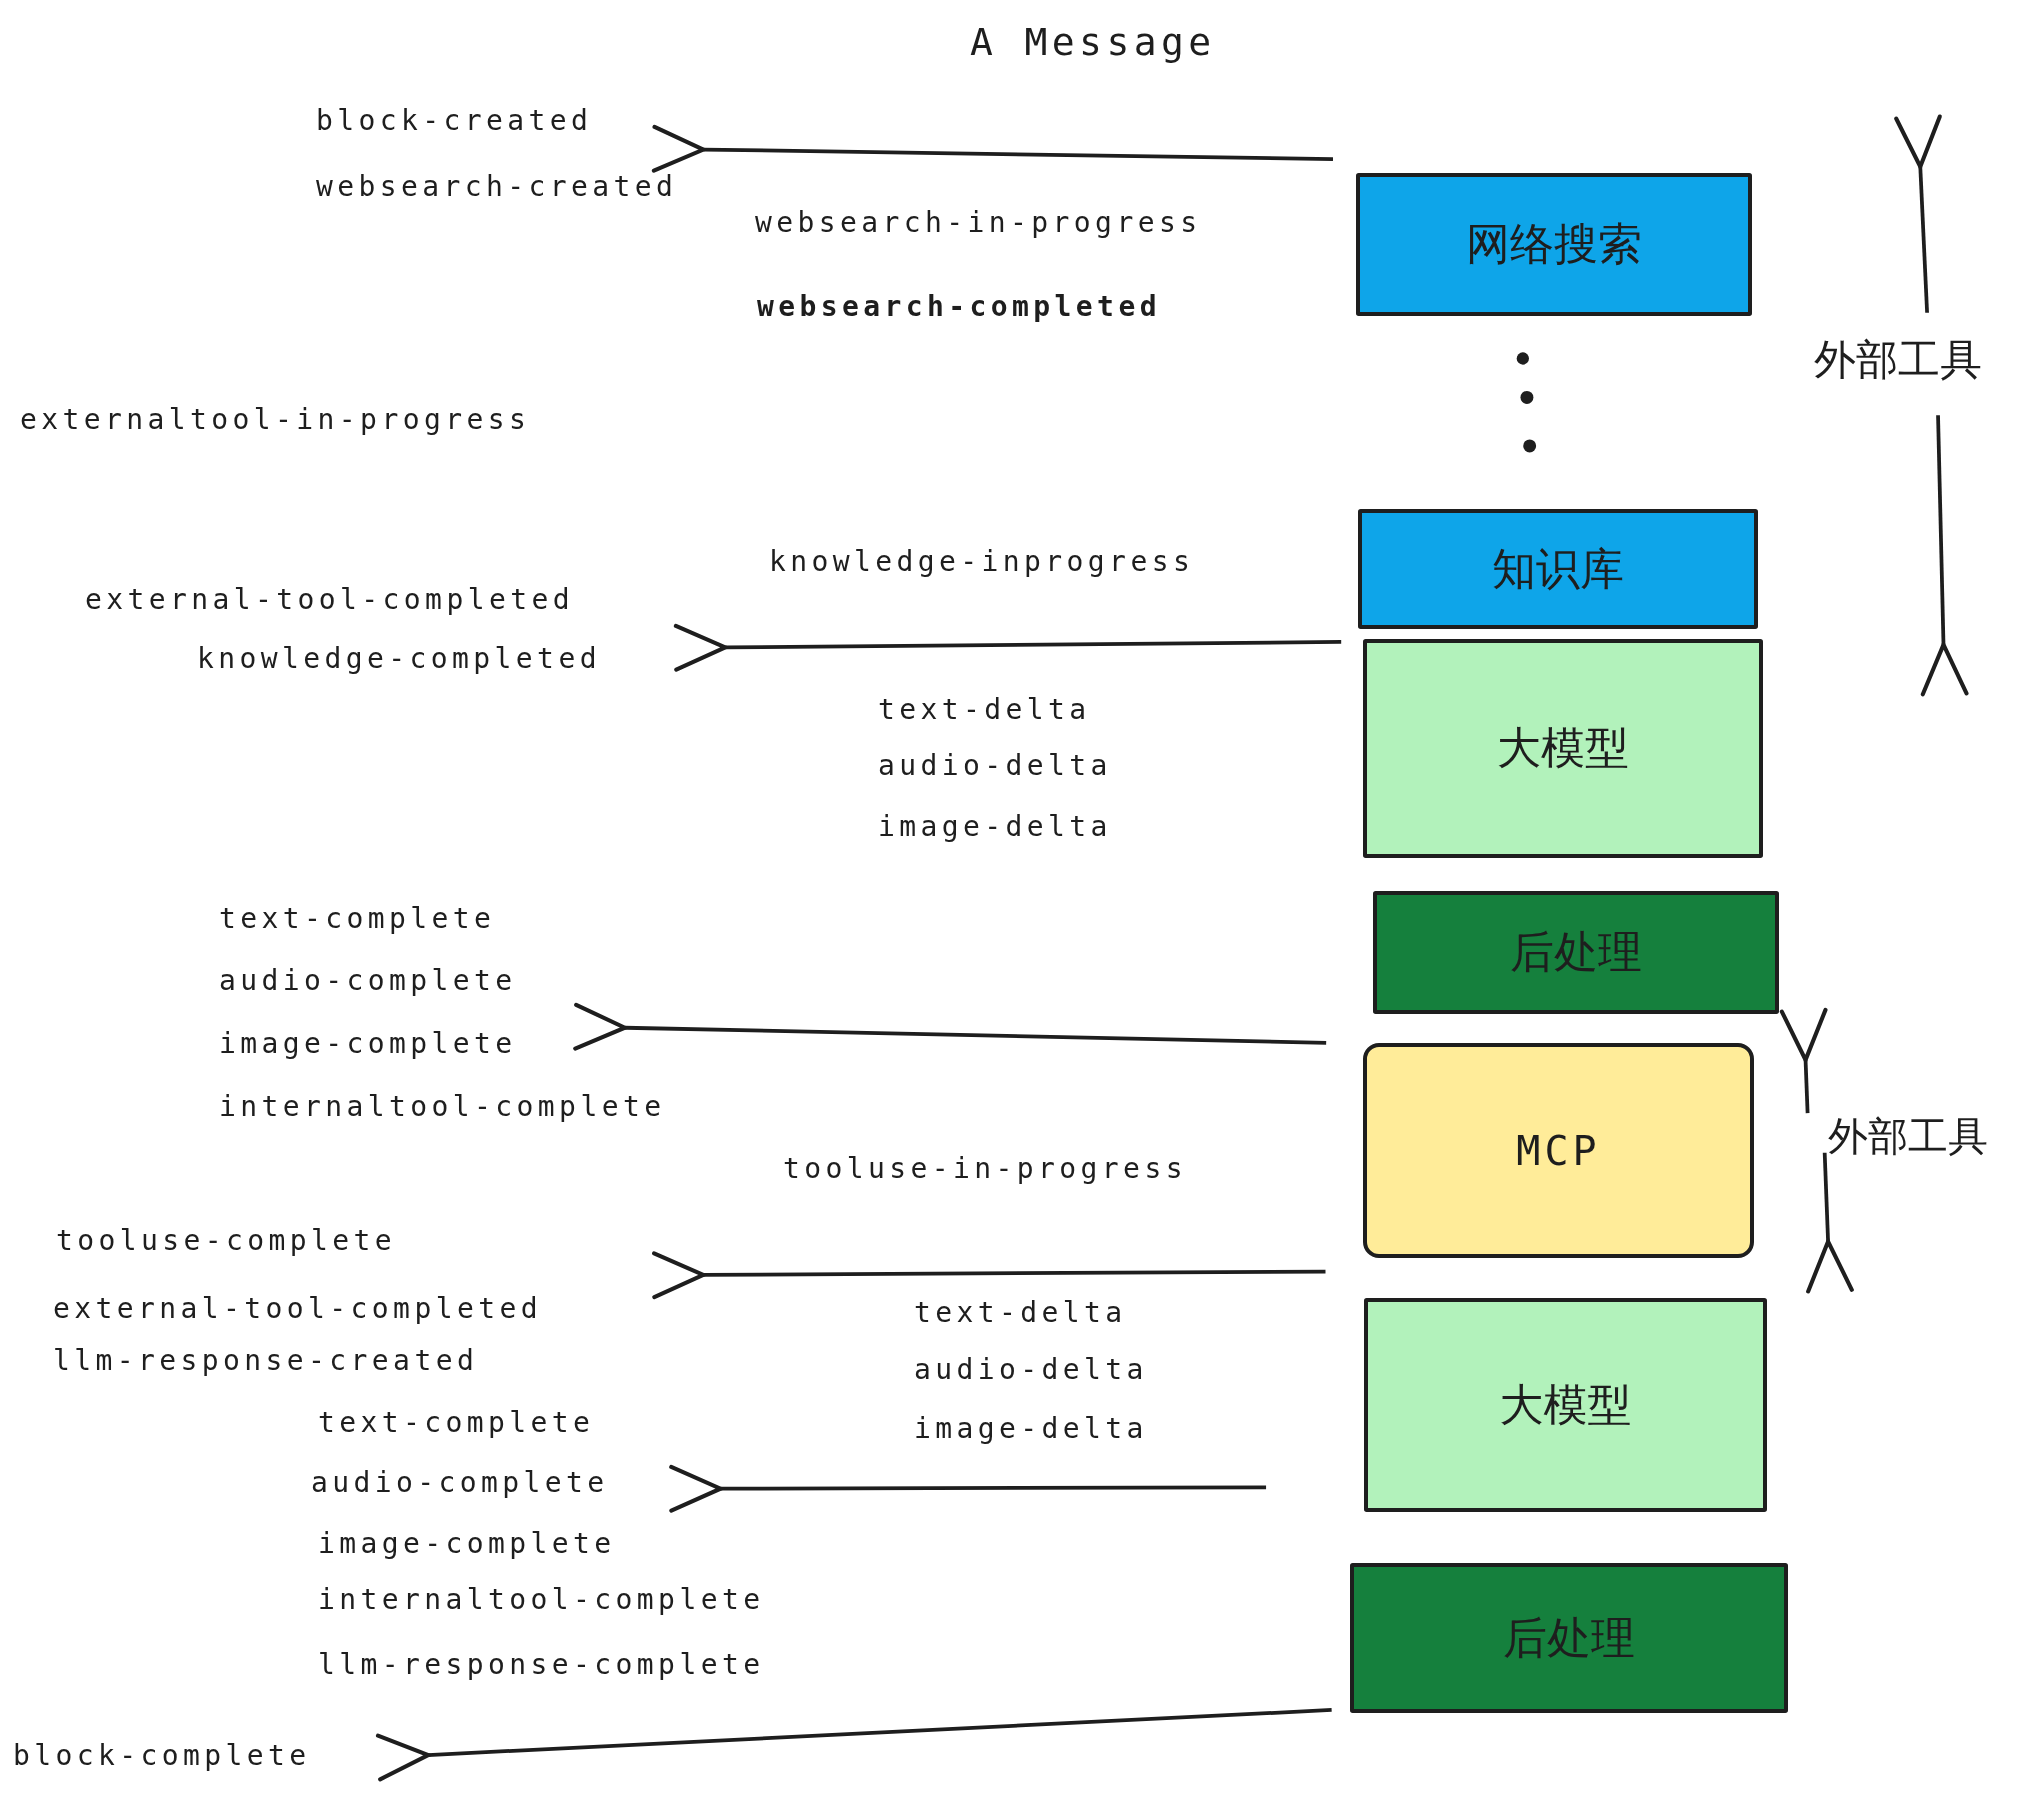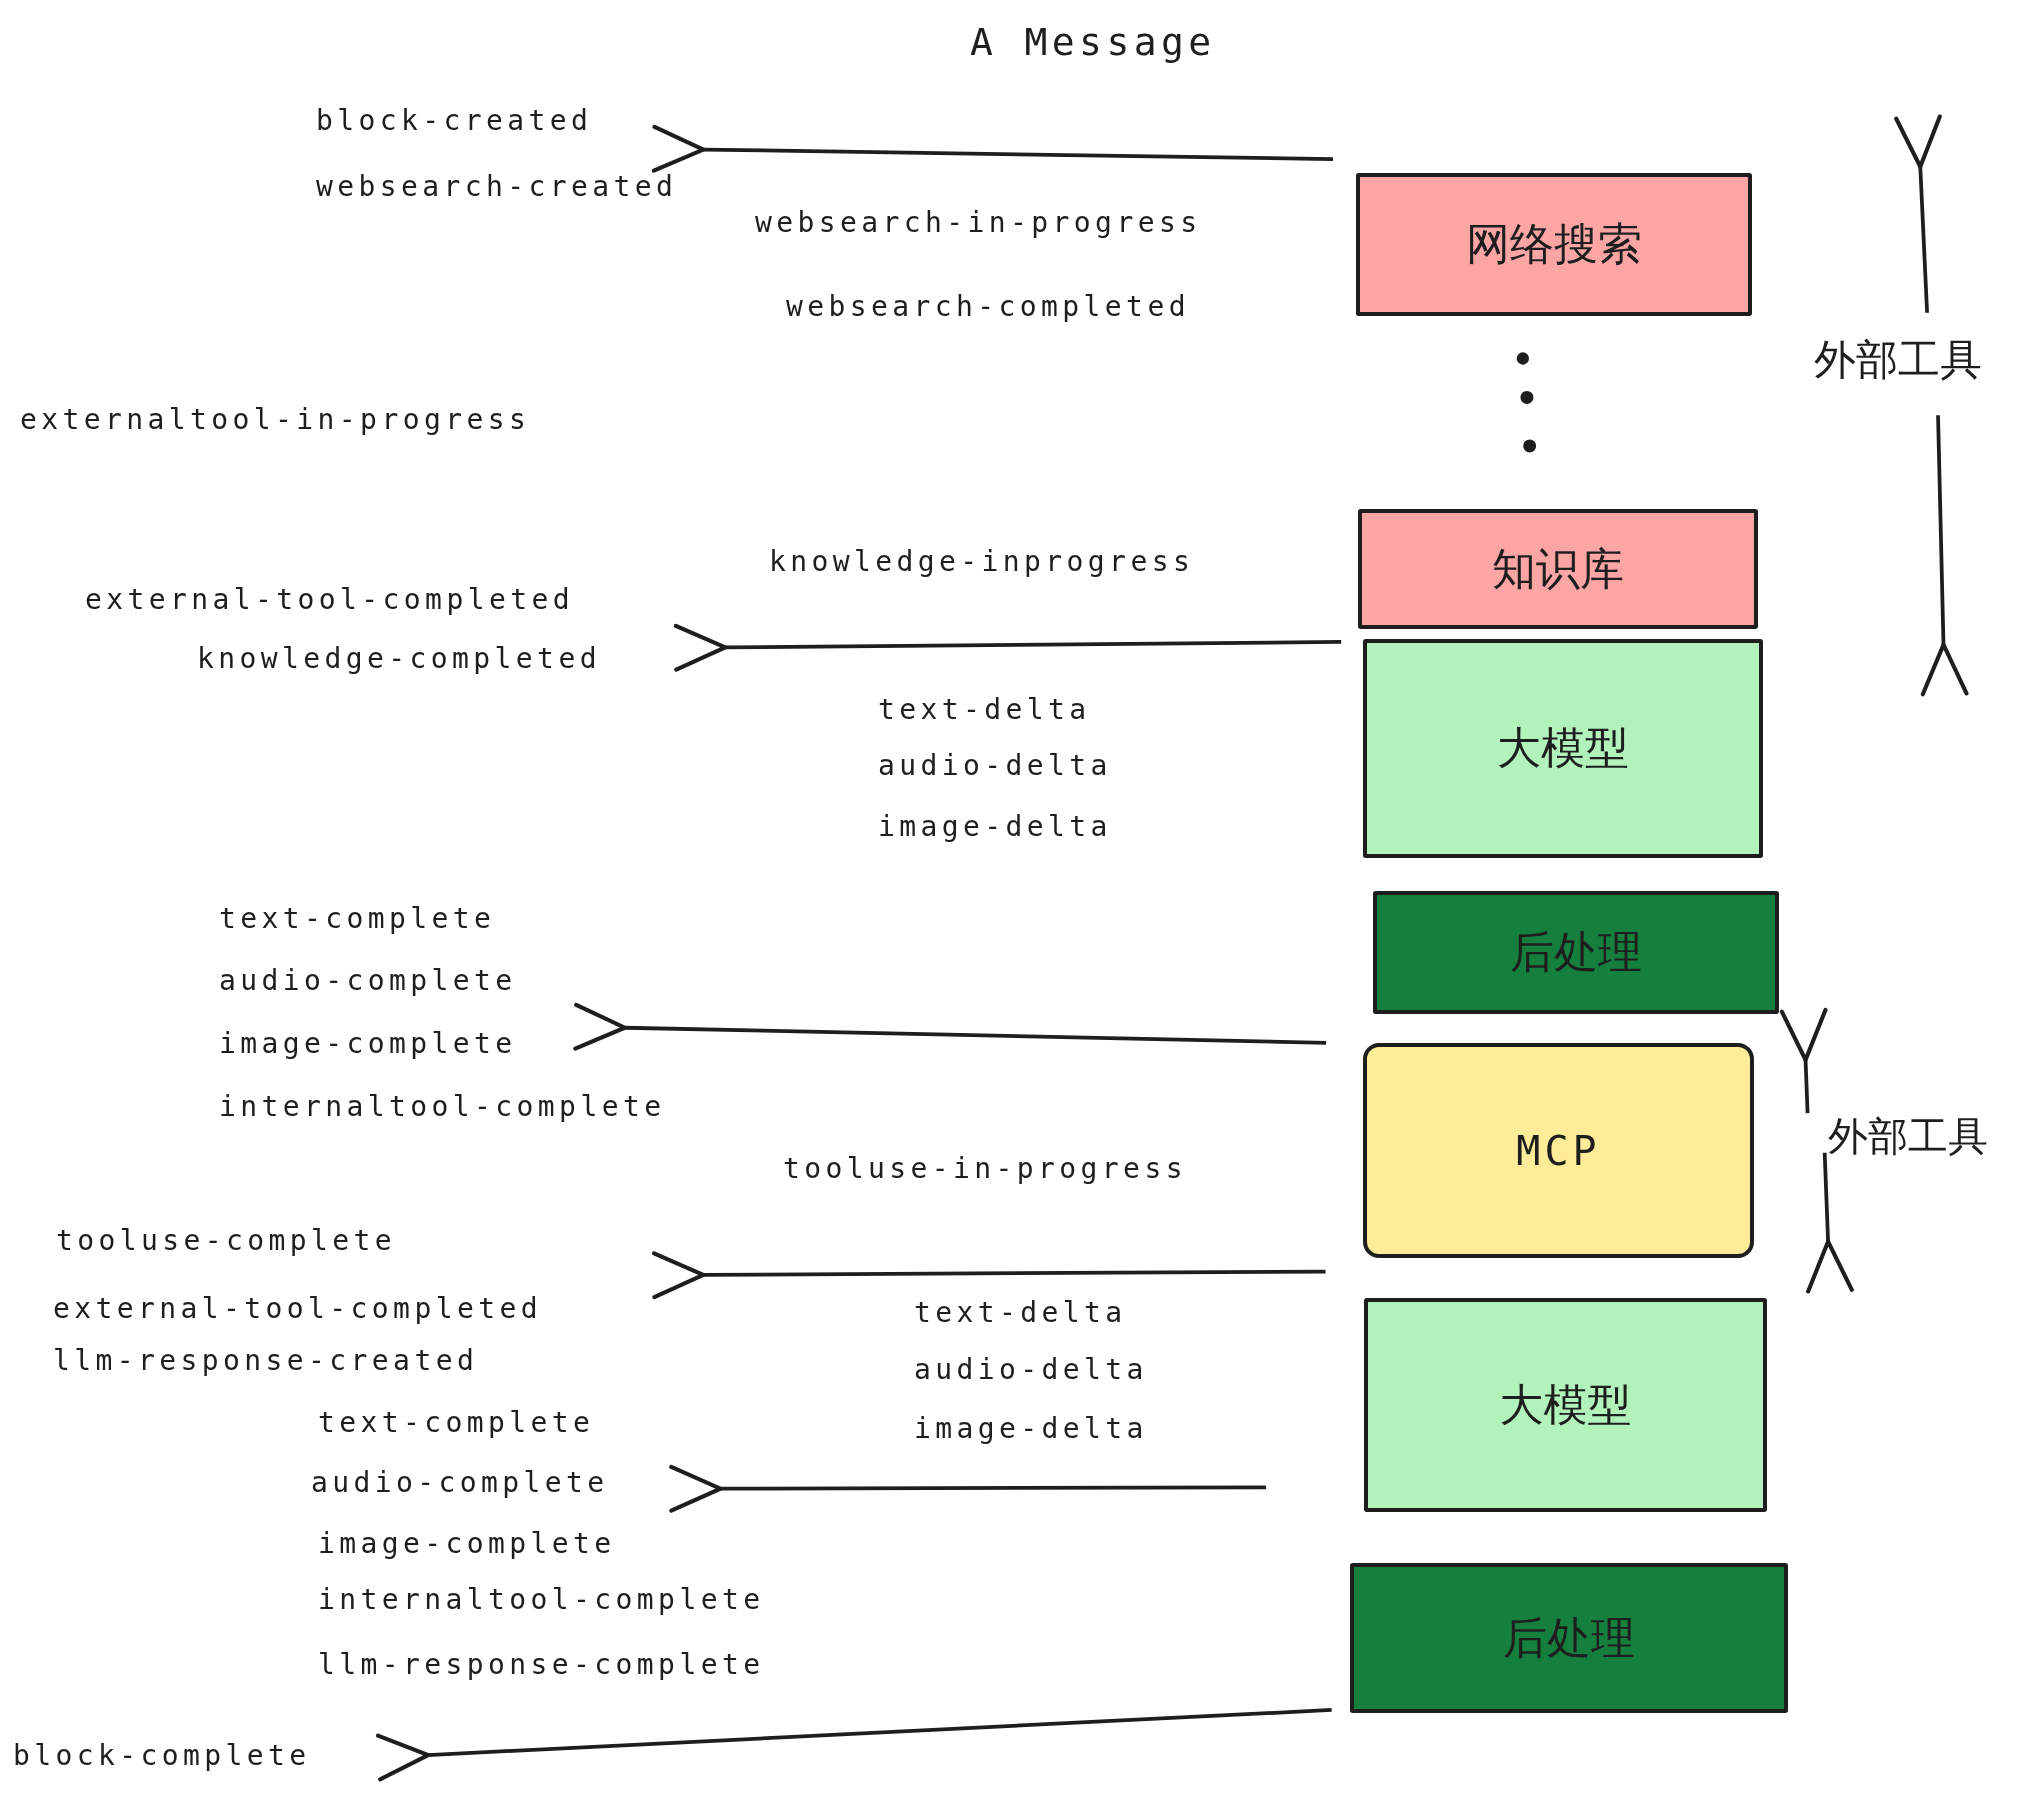--- a/index.html
+++ b/index.html
@@ -6,38 +6,38 @@
   #canvas{position:relative;width:2035px;height:1796px;background:#ffffff;overflow:hidden;
           font-family:"Liberation Sans",sans-serif;}
   .ev{position:absolute;font-family:"DejaVu Sans Mono",monospace;font-size:28px;
       letter-spacing:4.4px;line-height:48px;color:#1e1e1e;white-space:nowrap;}
   .title{position:absolute;font-family:"DejaVu Sans Mono",monospace;font-size:38px;
       letter-spacing:4.4px;line-height:48px;color:#1e1e1e;white-space:nowrap;}
   .box{position:absolute;box-sizing:border-box;border:4.1px solid #1e1e1e;border-radius:2.7px;
       display:flex;align-items:center;justify-content:center;color:#1e1e1e;}
   .box span{font-family:"Liberation Sans",sans-serif;font-size:44px;}
   .box span.code-label{font-family:"DejaVu Sans Mono",monospace;font-size:40px;letter-spacing:4.1px;}
-  .fill-pink{background:#fca5a5;}
+  .fill-pink{background:#0ea5e9;}
   .fill-green{background:#b2f2bb;text-align:right;}
   .fill-yellow{background:#ffec99;}
   .fill-white{background:#15803d;}
   .side{position:absolute;font-family:"Liberation Sans",sans-serif;color:#1e1e1e;white-space:nowrap;}
   svg.overlay{position:absolute;left:0;top:0;pointer-events:none;}
 </style>
 </head>
 <body>
 
 <div id="canvas">
 
   <div class="title" style="left:970px;top:18.4px;">A Message</div>
 
   <div class="ev" style="left:316px;top:97px;">block-created</div>
   <div class="ev" style="left:316px;top:163px;">websearch-created</div>
   <div class="ev" style="left:755px;top:199px;">websearch-in-progress</div>
-  <div class="ev" style="left:786px;top:283px;">websearch-completed</div>
+  <div class="ev" style="left:757px;top:283px;font-weight:bold;">websearch-completed</div>
   <div class="ev" style="left:20px;top:396px;">externaltool-in-progress</div>
   <div class="ev" style="left:769px;top:538px;">knowledge-inprogress</div>
   <div class="ev" style="left:85px;top:576px;">external-tool-completed</div>
   <div class="ev" style="left:197px;top:635px;">knowledge-completed</div>
   <div class="ev" style="left:878px;top:686px;">text-delta</div>
   <div class="ev" style="left:878px;top:742px;">audio-delta</div>
   <div class="ev" style="left:878px;top:803px;">image-delta</div>
   <div class="ev" style="left:219px;top:895px;">text-complete</div>
   <div class="ev" style="left:219px;top:957px;">audio-complete</div>
   <div class="ev" style="left:219px;top:1020px;">image-complete</div>

